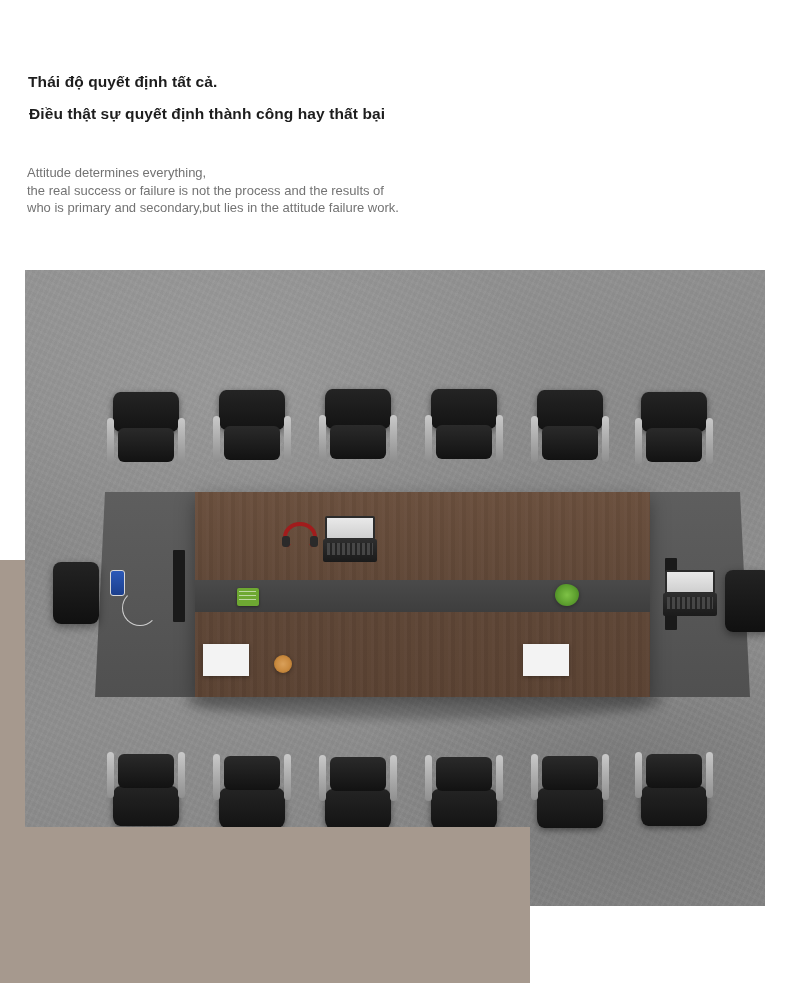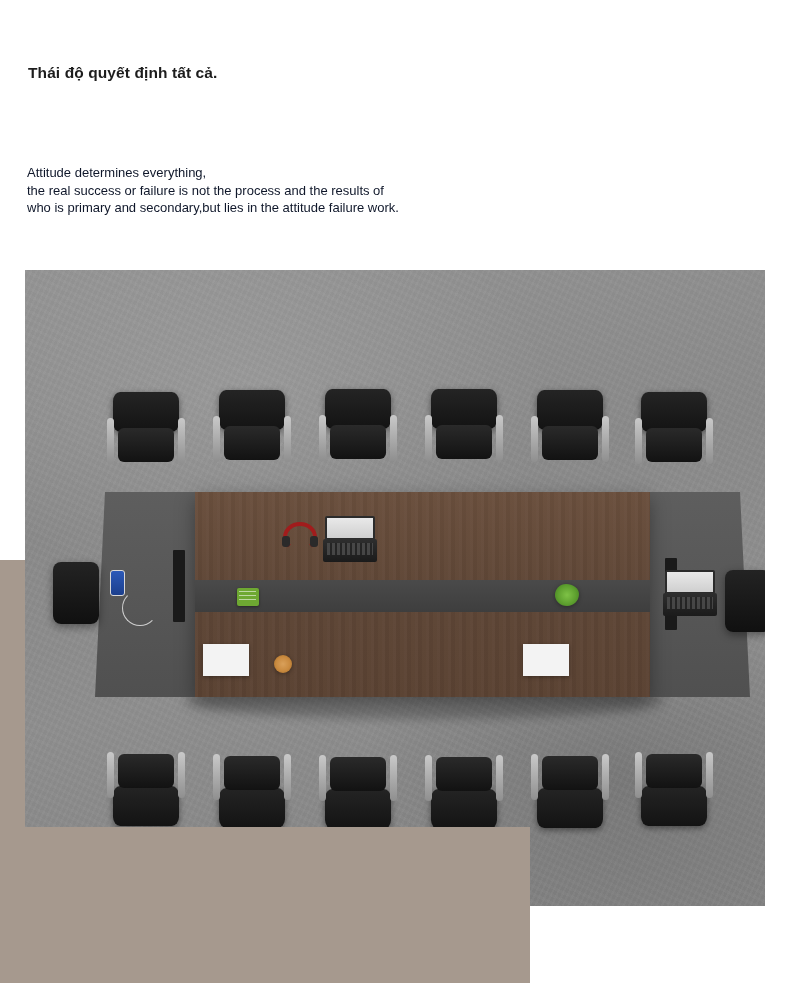--- a/index.html
+++ b/index.html
@@ -22,35 +22,36 @@
     top: 62px;
     width: 700px;
   }
   .headline-line {
     font-size: 15.5px;
     font-weight: bold;
     color: #1d1d1d;
     line-height: 22.5px;
     letter-spacing: 0.1px;
     white-space: nowrap;
+    margin-top: 9px;
   }
   .headline-line.l2 { padding-left: 1px; }
   .headline-line.l3 { padding-left: 2px; }
 
   
   .subhead {
     position: absolute;
     left: 27px;
     top: 164px;
     width: 700px;
   }
   .subhead-line {
     font-size: 13px;
     font-weight: normal;
-    color: #0f172a;
+    color: #737373;
     line-height: 17.5px;
     white-space: nowrap;
   }
 
   
   .photo-wrap {
     position: absolute;
     left: 0;
     top: 0;
     width: 790px;
@@ -318,20 +319,21 @@
     background: rgba(0,0,0,0.18);
     filter: blur(4px);
     border-radius: 50%;
   }
 </style>
 </head>
 <body>
 
 <div class="headline">
   <div class="headline-line l1">Thái độ quyết định tất cả.</div>
+  <div class="headline-line l2">Điều thật sự quyết định thành công hay thất bại</div>
 </div>
 
 <div class="subhead">
   <div class="subhead-line">Attitude determines everything,</div>
   <div class="subhead-line">the real success or failure is not the process and the results of</div>
   <div class="subhead-line">who is primary and secondary,but lies in the attitude failure work.</div>
 </div>
 
 <div class="photo-wrap">
 

